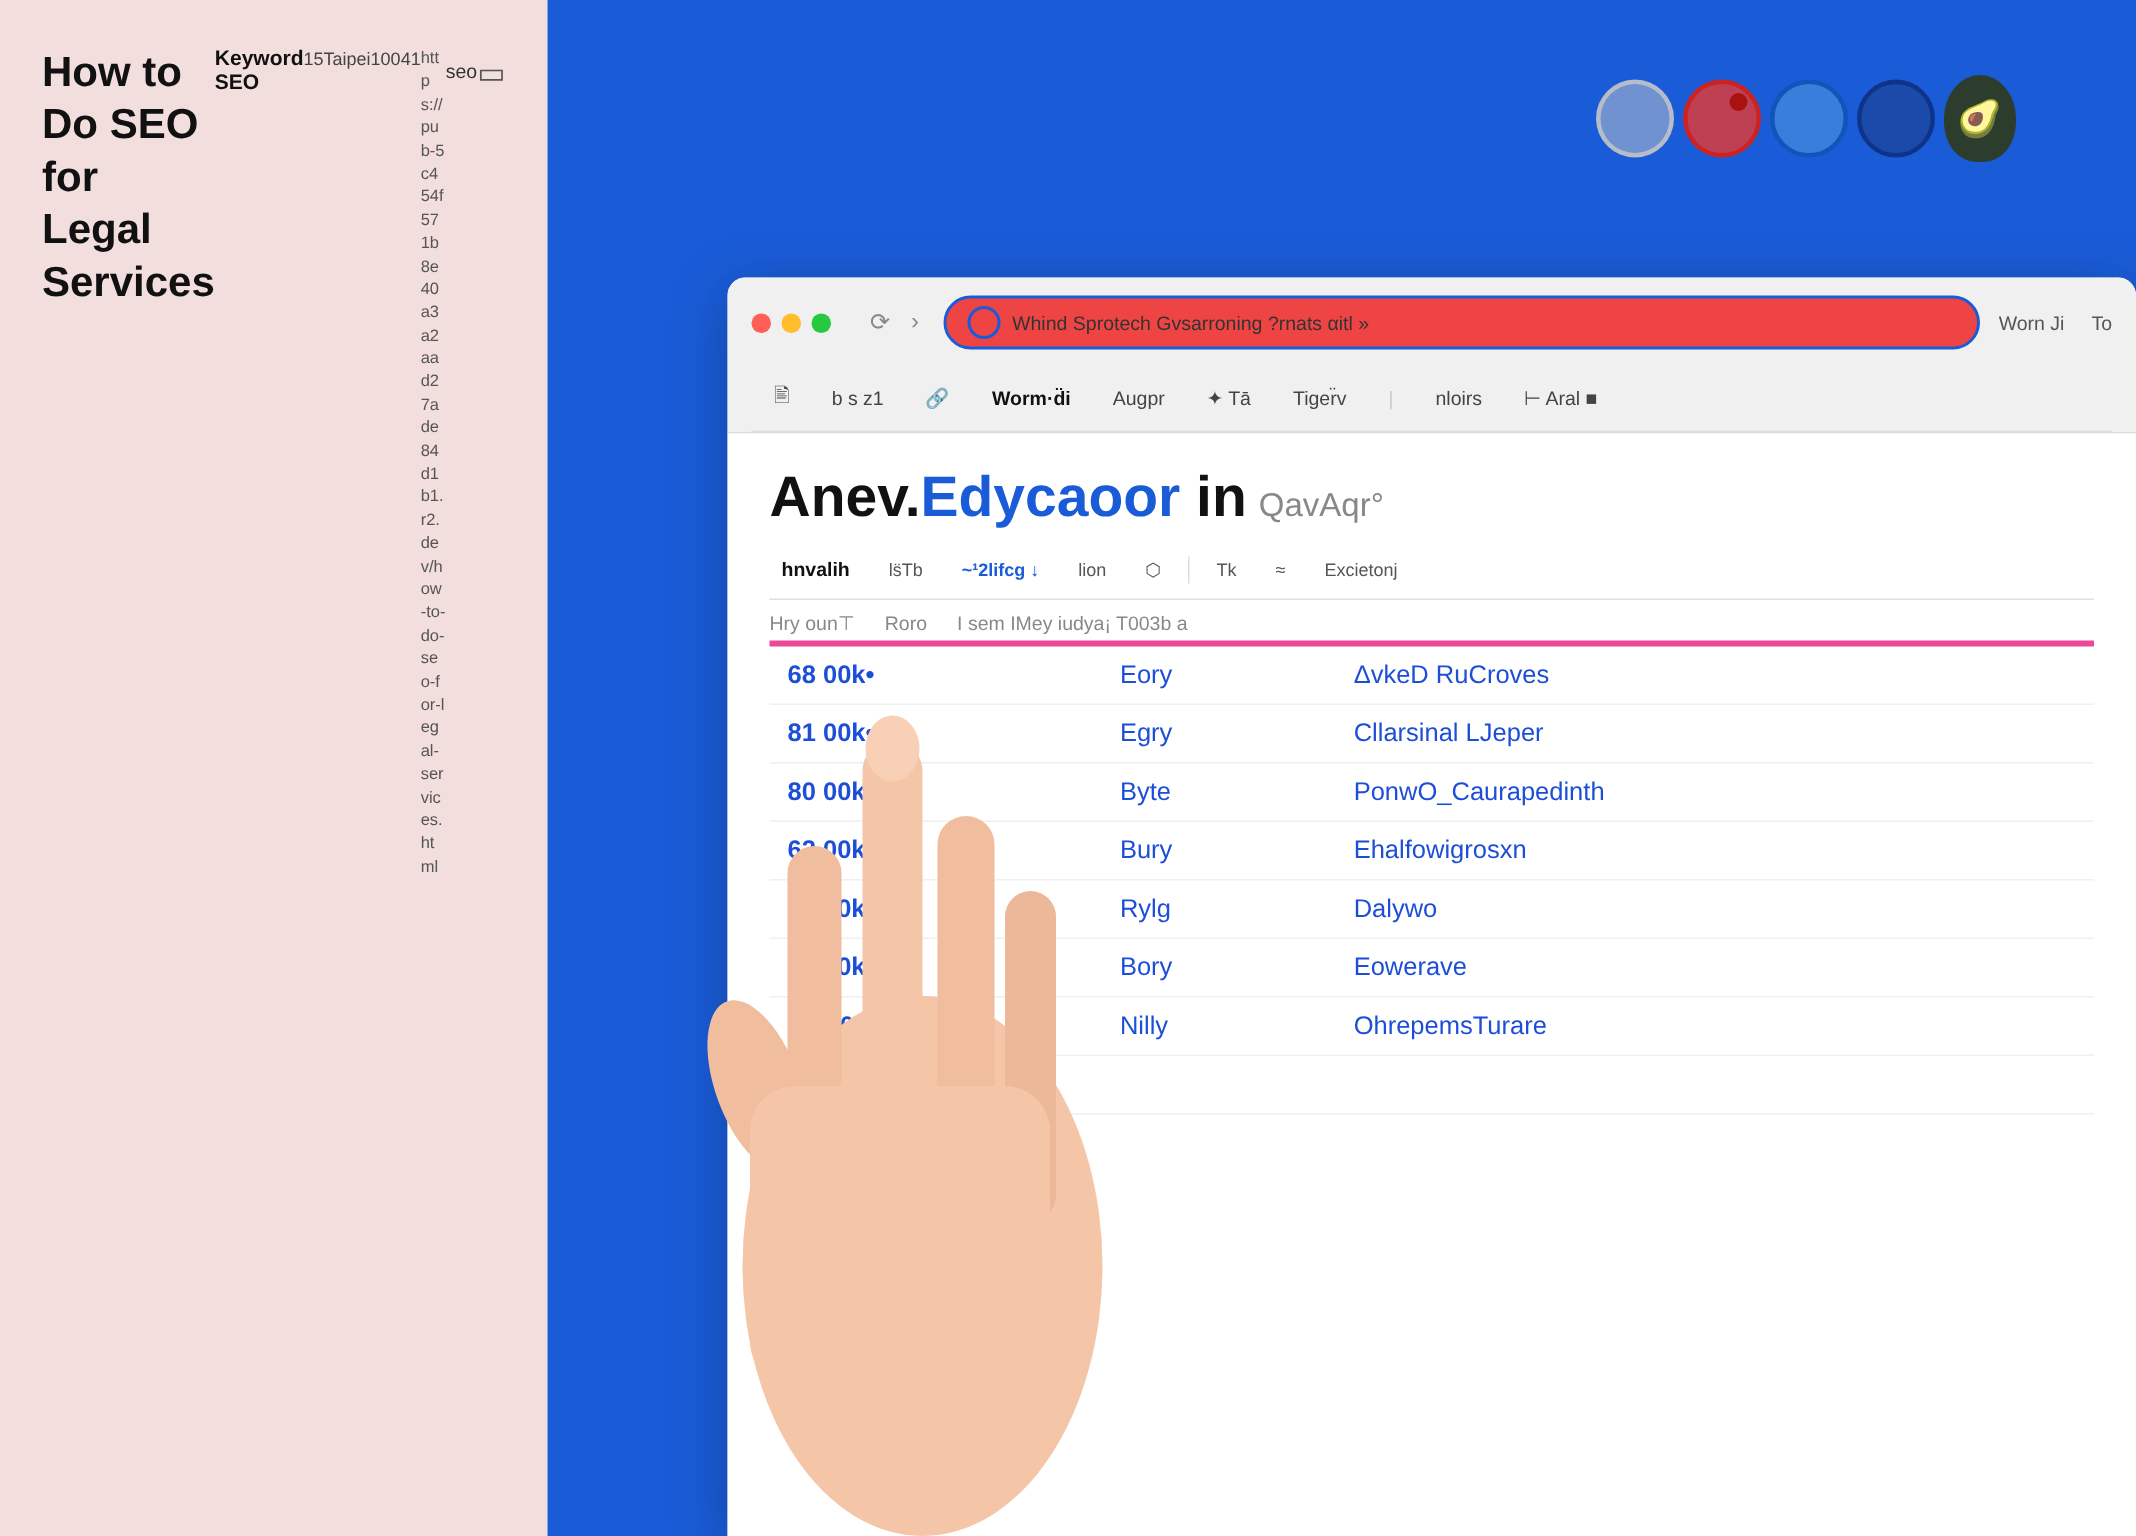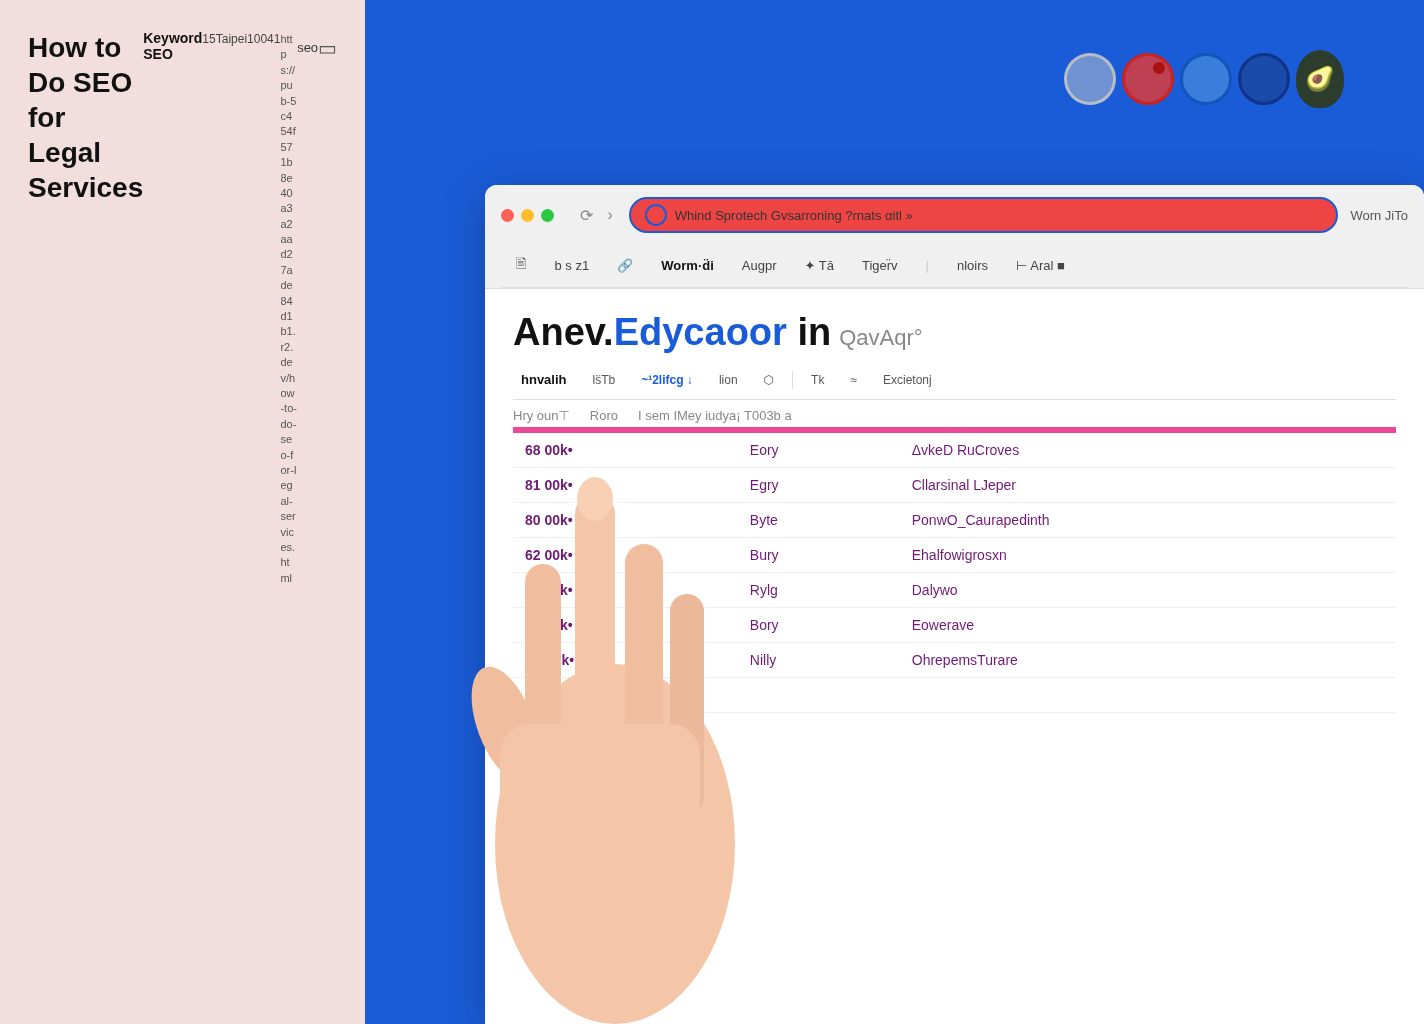--- a/index.html
+++ b/index.html
@@ -144,20 +144,21 @@
     .address-text {
       font-size: 13px;
       color: #333;
       flex: 1;
       white-space: nowrap;
       overflow: hidden;
       text-overflow: ellipsis;
     }
     .browser-nav-items {
       display: flex;
+      gap: 18px;
       align-items: center;
       font-size: 13px;
       color: #555;
       flex-shrink: 0;
     }
 
     
     .toolbar-row {
       display: flex;
       align-items: center;
@@ -190,22 +191,22 @@
     .data-table {
       width: 100%;
       border-collapse: collapse;
       font-size: 14px;
     }
     .data-table tbody tr {
       border-bottom: 1px solid #f0f0f0;
     }
     .data-table tbody td {
       padding: 9px 12px;
-      color: #701a75;
-      font-size: 14px;
+      color: #1d4ed8;
+      font-size: 17px;
       white-space: nowrap;
     }
     .col-volume {
       font-weight: 700;
       color: #111;
     }
     .col-diff {
       color: #555;
     }
     .col-keyword {
@@ -349,21 +350,21 @@
         <span class="th-item">ls̈Tb</span>
         <span class="th-item blue">~¹2lifcg ↓</span>
         <span class="th-item">lion</span>
         <span class="th-item">⬡</span>
         <div class="th-sep"></div>
         <span class="th-item">Tk</span>
         <span class="th-item">≈</span>
         <span class="th-item">Excietonj</span>
       </div>
 
-      <div style="display:flex; gap:20px; padding:6px 0 4px 0; font-size:13px; color:#888; border-bottom:6px solid #ec4899;text-align:center;">
+      <div style="display:flex; gap:20px; padding:6px 0 4px 0; font-size:13px; color:#888; border-bottom:4px solid #ec4899;text-align:center;">
         <span>Hry oun⊤</span>
         <span>Roro</span>
         <span>I sem IMey iudya¡ T003b a</span>
       </div>
 
       <table class="data-table">
         <tbody id="table-body">
         <tr>
       <td class="col-volume">68 00k•</td>
       <td class="col-diff">Eory</td>

